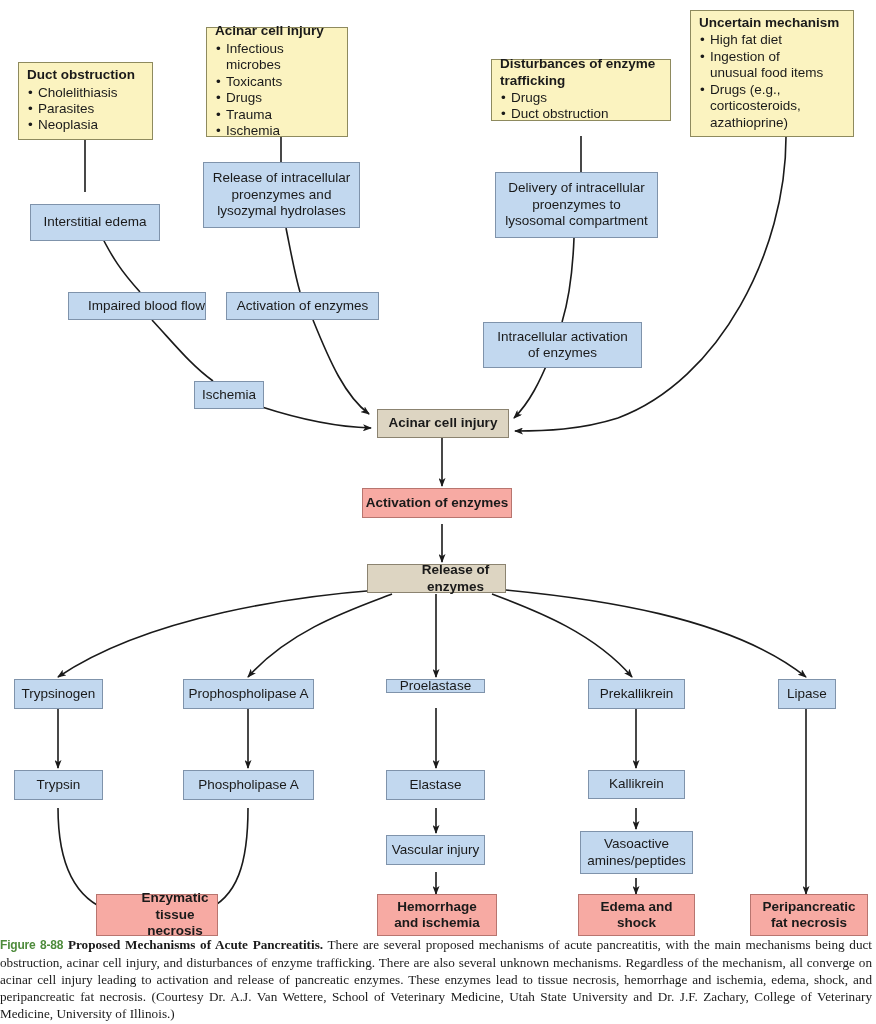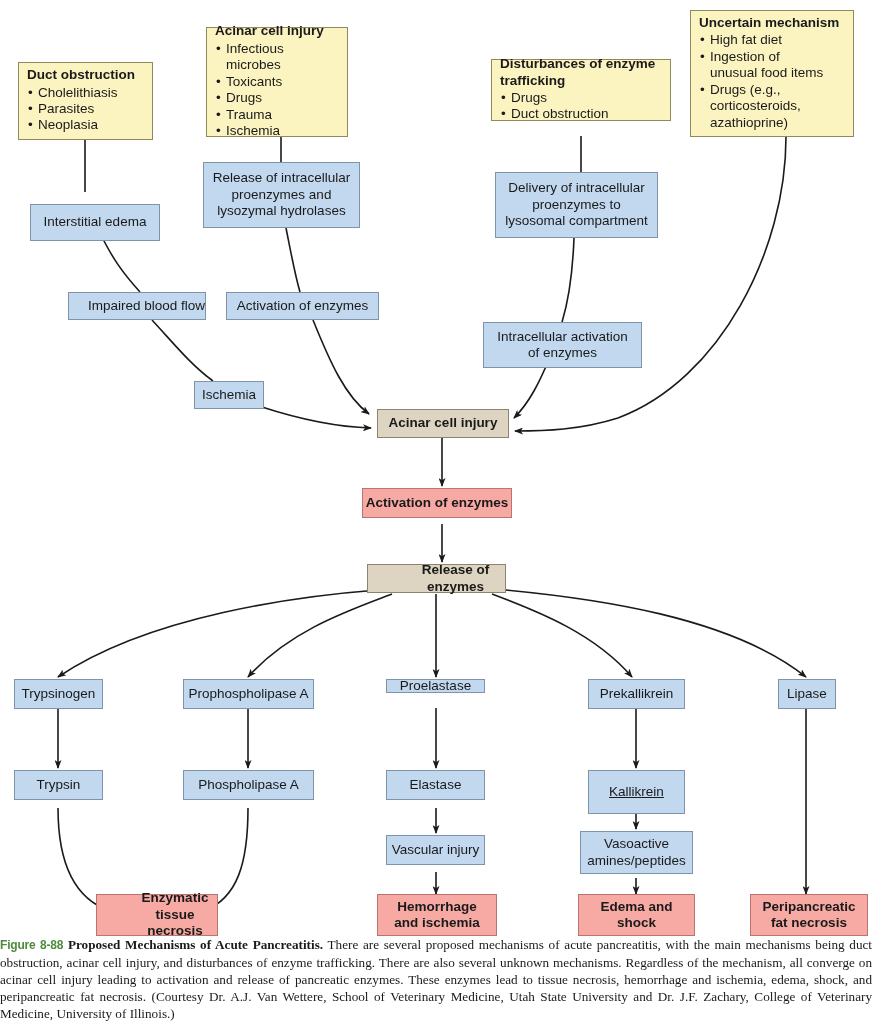--- a/index.html
+++ b/index.html
@@ -278,21 +278,21 @@
 
   <div class="node step" style="left:14px; top:770px; width:89px; height:30px;">
     <span class="node-label">Trypsin</span>
   </div>
   <div class="node step" style="left:183px; top:770px; width:131px; height:30px;">
     <span class="node-label">Phospholipase A</span>
   </div>
   <div class="node step" style="left:386px; top:770px; width:99px; height:30px;">
     <span class="node-label">Elastase</span>
   </div>
-  <div class="node step" style="left:588px; top:770px; width:97px; height:44px;text-decoration:underline;">
+  <div class="node step" style="left:588px; top:770px; width:97px; height:29px;">
     <span class="node-label">Kallikrein</span>
   </div>
 
   <div class="node step" style="left:386px; top:835px; width:99px; height:30px;">
     <span class="node-label">Vascular injury</span>
   </div>
   <div class="node step" style="left:580px; top:831px; width:113px; height:43px;">
     <span class="node-label">Vasoactive
 amines/peptides</span>
   </div>

